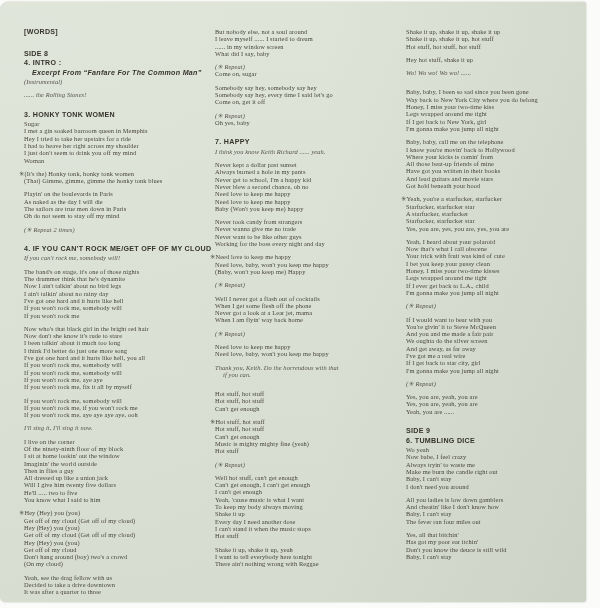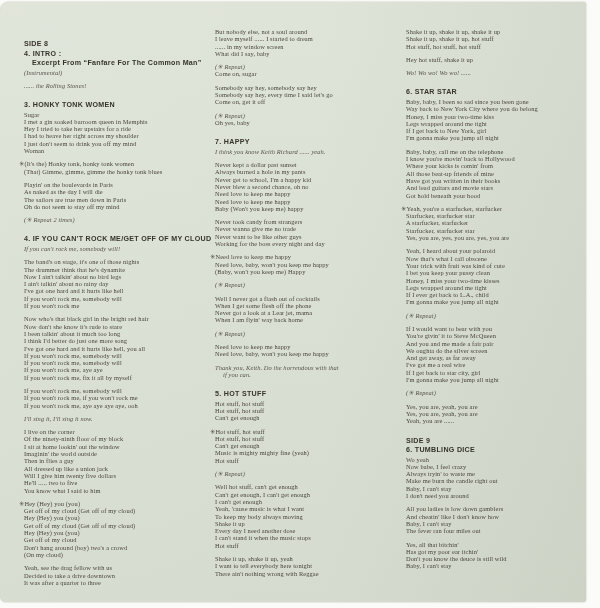--- a/index.html
+++ b/index.html
@@ -34,29 +34,32 @@
     font-family:"Liberation Sans", sans-serif;
     font-weight:bold;
     font-size:7.1px;line-height:9.5px;
     letter-spacing:0.3px;
     color:var(--head,#35332b);
   }
   .line.i{
     font-style:italic;
     color:var(--ink2,#55514a);
   }
-  .line.ind{padding-left:8px;}
+  .line.ind{padding-left:8px;font-style:italic;}
   .line.hang{margin-left:-5px;}
 </style>
 </head>
 <body>
 
 <div class="paper">
   <div class="cols">
       <div class="col">
+        <div class="block">
+          <div class="line h">[WORDS]</div>
+        </div>
         <div class="block sec">
           <div class="line h">SIDE 8</div>
           <div class="line h">4. INTRO :</div>
           <div class="line h ind">Excerpt From “Fanfare For The Common Man”</div>
           <div class="line i">(Instrumental)</div>
         </div>
         <div class="block">
           <div class="line i">...... the Rolling Stones!</div>
         </div>
         <div class="block sec">
@@ -198,21 +201,20 @@
         </div>
         <div class="block">
           <div class="line">Need love to keep me happy</div>
           <div class="line">Need love, baby, won't you keep me happy</div>
         </div>
         <div class="block">
           <div class="line i">Thank you, Keith.  Do the horrendous with that</div>
           <div class="line i ind">if you can.</div>
         </div>
         <div class="block sec">
-          <div class="line h">5. HOT STUFF</div>
           <div class="line">Hot stuff, hot stuff</div>
           <div class="line">Hot stuff, hot stuff</div>
           <div class="line">Can't get enough</div>
         </div>
         <div class="block">
           <div class="line hang">✳Hot stuff, hot stuff</div>
           <div class="line">Hot stuff, hot stuff</div>
           <div class="line">Can't get enough</div>
           <div class="line">Music is mighty mighty fine (yeah)</div>
           <div class="line">Hot stuff</div>
@@ -243,21 +245,20 @@
           <div class="line">Shake it up, shake it up, hot stuff</div>
           <div class="line">Hot stuff, hot stuff, hot stuff</div>
         </div>
         <div class="block">
           <div class="line">Hey hot stuff, shake it up</div>
         </div>
         <div class="block">
           <div class="line i">Wo! Wo wo!  Wo wo! ......</div>
         </div>
         <div class="block sec">
-          <div class="line h">6. STAR STAR</div>
           <div class="line">Baby, baby, I been so sad since you been gone</div>
           <div class="line">Way back to New York City where you do belong</div>
           <div class="line">Honey, I miss your two-time kiss</div>
           <div class="line">Legs wrapped around me tight</div>
           <div class="line">If I get back to New York, girl</div>
           <div class="line">I'm gonna make you jump all night</div>
         </div>
         <div class="block">
           <div class="line">Baby, baby, call me on the telephone</div>
           <div class="line">I know you're movin' back to Hollywood</div>

